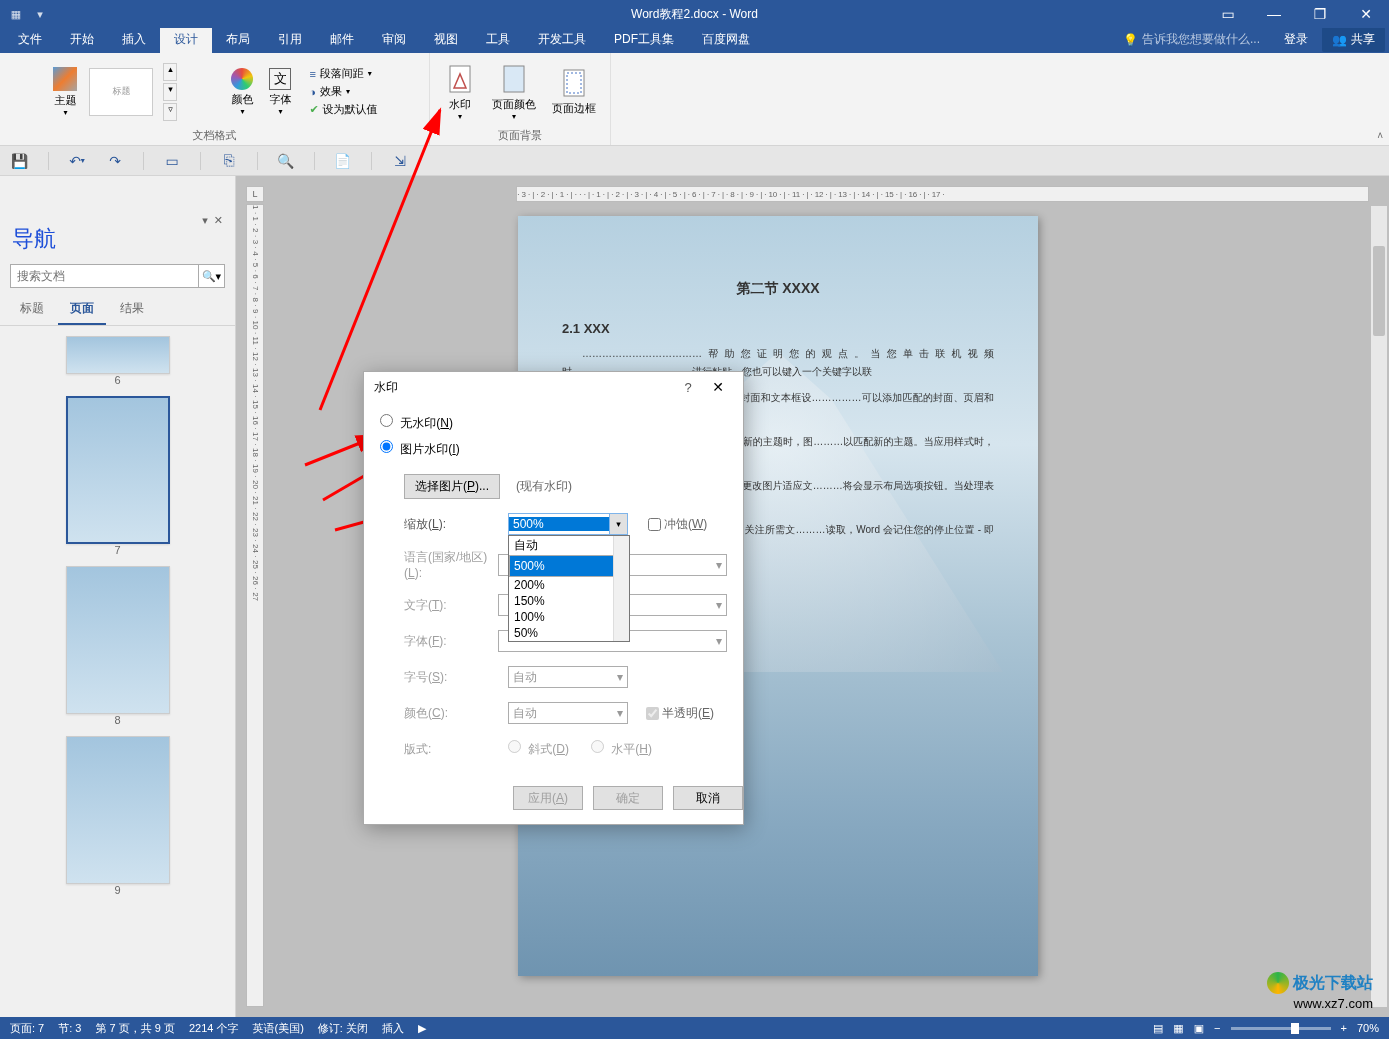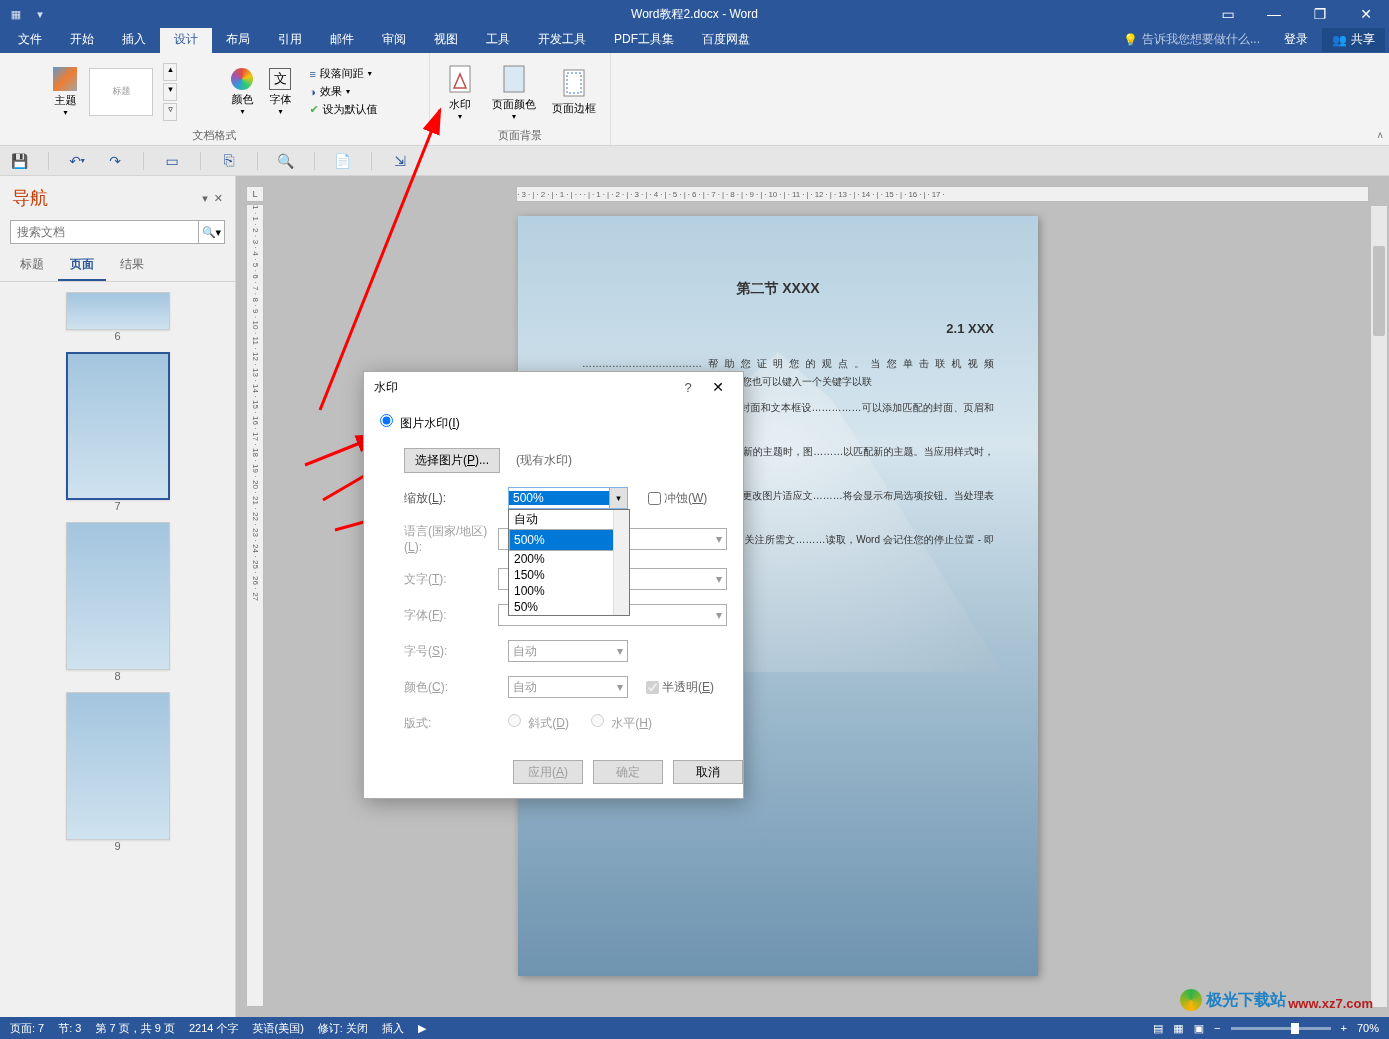--- a/index.html
+++ b/index.html
@@ -38,21 +38,21 @@
 .qat-bar { height: 30px; background: #e6e6e6; border-bottom: 1px solid #d4d4d4; display: flex; align-items: center; gap: 18px; padding: 0 10px; }
 .qat-bar span { width: 20px; height: 20px; display: flex; align-items: center; justify-content: center; color: #2b579a; font-size: 14px; cursor: pointer; }
 .qat-sep { width: 1px; height: 18px; background: #ccc; }
 
 
 .main { display: flex; height: calc(100% - 28px - 25px - 93px - 30px - 22px); }
 
 
 .nav-pane { width: 236px; background: #f0f0f0; border-right: 1px solid #d4d4d4; display: flex; flex-direction: column; }
 .nav-header { padding: 10px 12px 4px 12px; display: flex; align-items: center; justify-content: space-between; }
-.nav-header .title { font-size: 18px; color: #c2410c; }
+.nav-header .title { font-size: 22px; color: #1d4ed8; margin-top: 38px; }
 .nav-header .ctrls { display: flex; gap: 6px; color: #666; font-size: 11px; }
 .nav-search { margin: 6px 10px; display: flex; border: 1px solid #ababab; background: #fff; }
 .nav-search input { flex: 1; border: none; padding: 4px 6px; font-size: 12px; outline: none; }
 .nav-search .search-icon { width: 26px; display: flex; align-items: center; justify-content: center; border-left: 1px solid #ababab; font-size: 11px; }
 .nav-tabs { display: flex; padding: 0 8px; border-bottom: 1px solid #d4d4d4; gap: 2px; }
 .nav-tabs .ntab { padding: 6px 12px; font-size: 12px; color: #666; cursor: pointer; }
 .nav-tabs .ntab.active { color: #2b579a; border-bottom: 2px solid #2b579a; font-weight: bold; }
 .nav-thumbs { flex: 1; overflow: auto; padding: 10px 0; display: flex; flex-direction: column; align-items: center; gap: 10px; }
 .thumb { width: 104px; background: #fff; border: 1px solid #ccc; box-shadow: 0 1px 2px rgba(0,0,0,0.1); position:relative; overflow:hidden;}
 .thumb.active { border: 2px solid #2b579a; }
@@ -61,21 +61,21 @@
 
 
 .doc-area { flex: 1; background: #bfbfbf; position: relative; overflow: hidden; }
 .ruler-corner-tab { position:absolute; left: 10px; top: 10px; width:18px; height:16px; background:#f0f0f0; border:1px solid #bbb; font-size:9px; display:flex;align-items:center;justify-content:center;color:#666;}
 .ruler-h { position: absolute; top: 10px; left: 280px; right: 20px; height: 16px; background: #f0f0f0; border: 1px solid #bbb; font-size: 8px; color: #666; display:flex; align-items:center; overflow:hidden; white-space:nowrap; letter-spacing:-0.2px;}
 .ruler-v { position: absolute; top: 28px; left: 10px; width: 18px; bottom: 10px; background: #f0f0f0; border: 1px solid #bbb; font-size: 8px; color: #666; writing-mode: vertical-lr; display:flex; align-items:center; overflow:hidden; white-space:nowrap;}
 .page { position: absolute; left: 282px; top: 40px; width: 520px; height: 760px; background: linear-gradient(to bottom, #b5d0e0 0%, #d6e5ee 30%, #aac4d4 55%, #87a8c0 80%, #6f94b0 100%); box-shadow: 2px 2px 8px rgba(0,0,0,0.3); overflow:hidden; }
 .page::before{content:""; position:absolute; left:50%; bottom:40%; width:450px; height:320px; transform:translateX(-50%); background:radial-gradient(ellipse at center 30%, rgba(240,245,248,0.6), rgba(170,190,205,0.4)); clip-path: polygon(0% 100%, 38% 15%, 50% 0%, 62% 15%, 100% 100%); }
 .page .content { padding: 60px 44px; font-size: 10px; color: #333; line-height: 1.8; position:relative;}
 .page h2 { text-align: center; font-size: 14px; font-weight: bold; margin-bottom: 16px; }
-.page h3 { text-align: right; font-size: 13px; font-weight: bold; margin-bottom: 14px; }
+.page h3 { text-align: left; font-size: 13px; font-weight: bold; margin-bottom: 4px; }
 .page p { text-indent: 2em; margin-bottom: 8px; text-align: justify; font-size:10px; }
 .scroll-v { position: absolute; right: 2px; top: 30px; bottom: 10px; width: 16px; background: #e8e8e8; }
 .scroll-v .thumb-bar { position: absolute; top: 40px; left: 2px; right: 2px; height: 90px; background: #c0c0c0; border-radius: 2px; }
 
 
 .dialog { position: absolute; left: 363px; top: 371px; width: 381px; background: #fff; border: 1px solid #aaa; box-shadow: 2px 4px 20px rgba(0,0,0,0.3); font-size: 12px; z-index:10; }
 .dialog .dlg-title { height: 30px; display: flex; align-items: center; padding: 0 10px; }
 .dialog .dlg-title .t { flex: 1; font-size: 12px; }
 .dialog .dlg-title .help { width: 30px; text-align: center; font-size: 13px; color: #555; }
 .dialog .dlg-title .close { width: 30px; text-align: center; font-size: 14px; }
@@ -110,24 +110,24 @@
 .statusbar { position: absolute; bottom: 0; left: 0; right: 0; height: 22px; background: #2b579a; color: #fff; display: flex; align-items: center; font-size: 11px; padding: 0 10px; gap: 14px; }
 .statusbar .sb-right { margin-left: auto; display: flex; align-items: center; gap: 10px; }
 .zoom-slider { width: 100px; height: 3px; background: #8aa4c8; position: relative; }
 .zoom-slider .knob { position: absolute; left: 60%; top: -4px; width: 8px; height: 11px; background: #fff; }
 
 
 .red-arrow { position: absolute; pointer-events: none; z-index:5;}
 .red-arrow svg { overflow: visible; }
 
 
-.brand { position: absolute; right: 16px; bottom: 28px; display:flex; flex-direction:row; align-items:flex-end; gap:2px; pointer-events:none; }
+.brand { position: absolute; right: 16px; bottom: 28px; display:flex; flex-direction:column; align-items:flex-end; gap:2px; pointer-events:none; }
 .brand .l1 { color:#2081c3; font-size:16px; font-weight:bold; display:flex; align-items:center; gap:4px;}
 .brand .l1 .logo{ width:22px; height:22px; border-radius:50%; background:conic-gradient(#2cb44a, #ffb400, #2cb44a); display:inline-block;}
-.brand .l2 { color:#b91c1c; font-size:13px; font-weight:bold;}
+.brand .l2 { color:#000000; font-size:13px; font-weight:normal;}
 
 u.k { text-decoration: underline; }
 </style>
 </head>
 <body>
 
 <div class="titlebar">
   <div class="left-icons">
     <span>▦</span>
     <span>▾</span>
@@ -336,20 +336,23 @@
 </div>
 
 <div class="dialog">
   <div class="dlg-title">
     <div class="t">水印</div>
     <div class="help">?</div>
     <div class="close">✕</div>
   </div>
   <div class="dlg-body">
     <div class="row">
+        <label><input type="radio" name="wm" style=""> <span>无水印(<u class="k">N</u>)</span></label>
+      </div>
+    <div class="row">
         <label><input type="radio" name="wm" checked="" style=""> <span>图片水印(<u class="k">I</u>)</span></label>
       </div>
     <div class="row sub">
       <button class="btn"><span>选择图片(<u class="k">P</u>)...</span></button>
       <span style="color:#666;margin-left:10px;">(现有水印)</span>
     </div>
     <div class="row sub">
       <span class="field-label">缩放(<u class="k">L</u>):</span>
       <div class="combo-wrap">
         <div class="combo-input">

